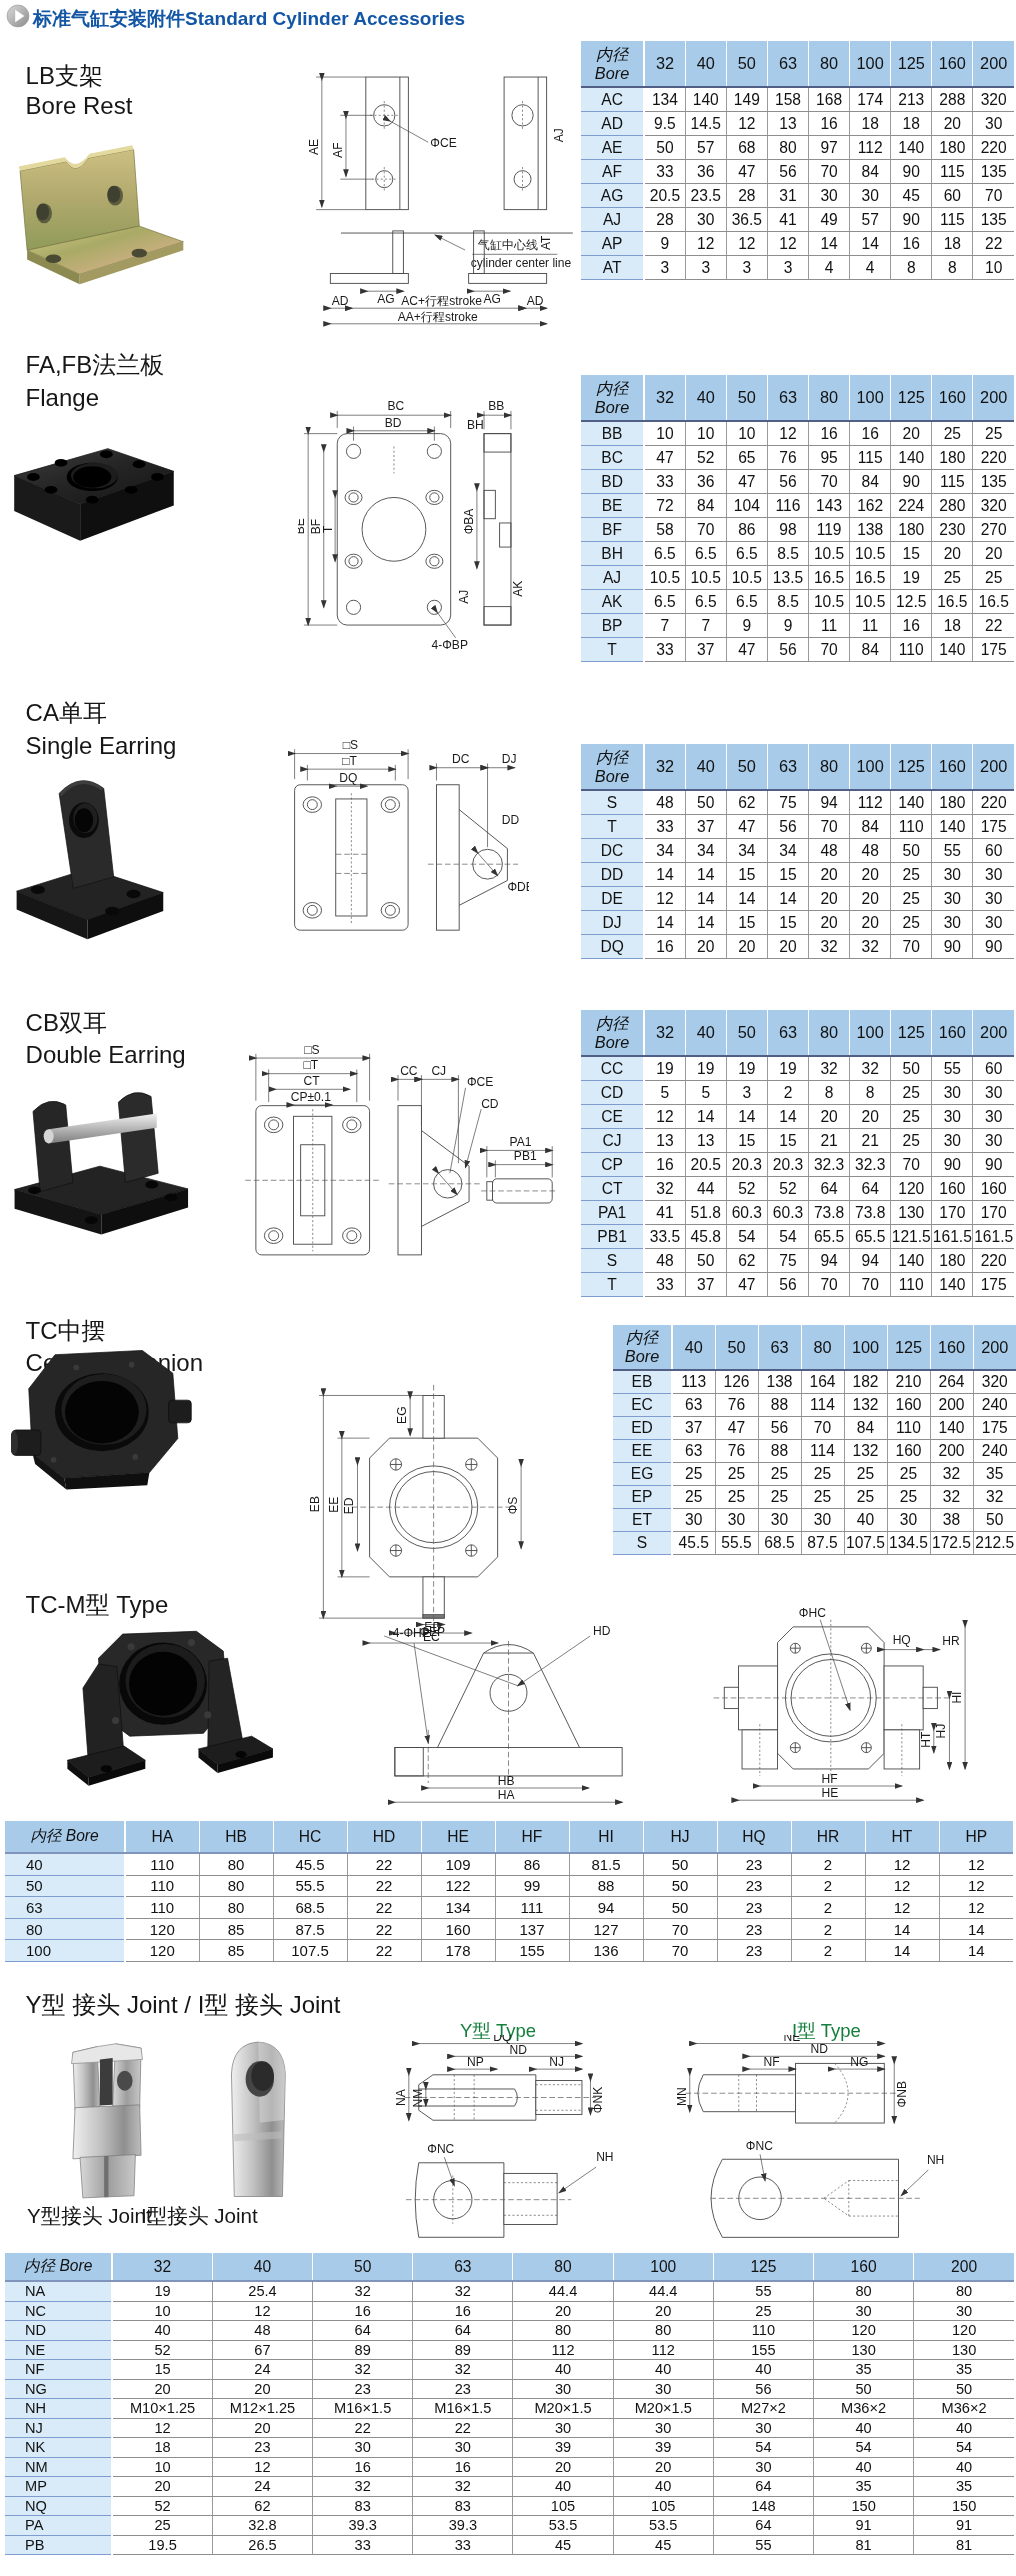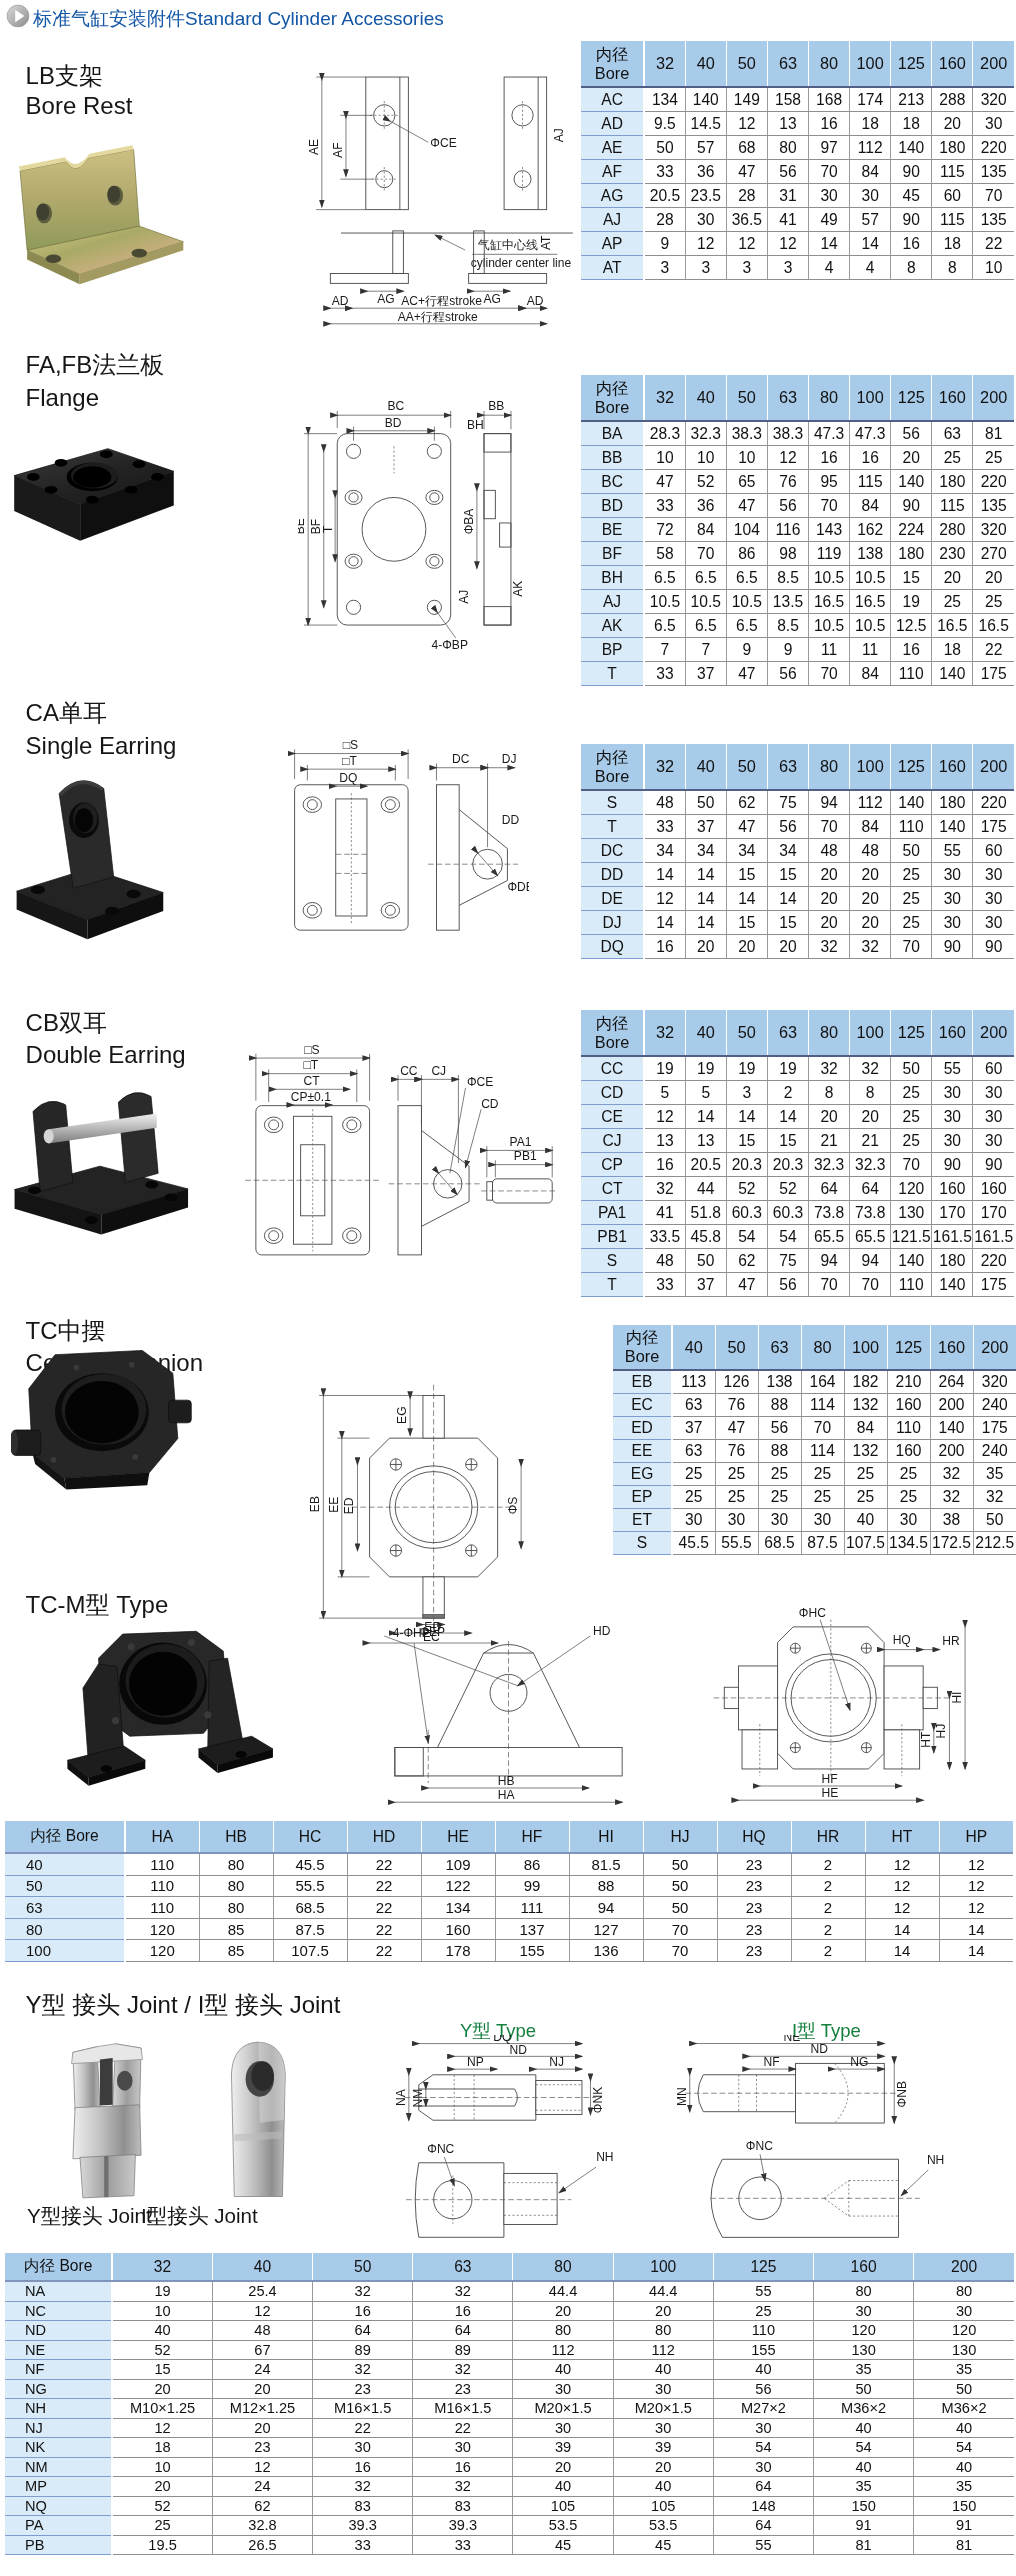--- a/index.html
+++ b/index.html
@@ -1,26 +1,26 @@
 <!DOCTYPE html>
 <html style="font-size:11.4px"><head>
 <meta charset="utf-8">
 <style>
   html,body{margin:0;padding:0;}
   body{width:1016px;height:2576px;background:#fff;font-family:"Liberation Sans",sans-serif;}
   #page{position:relative;width:1016px;height:2576px;overflow:hidden;}
   .abs{position:absolute;}
-  .pagetitle{font-size:19px;font-weight:normal;color:#1356a5;}
+  .pagetitle{font-size:19px;font-weight:bold;color:#1356a5;}
   .sec-t{font-size:24px;color:#161616;}
   .cap{font-size:20.6px;color:#161616;}
   .typlab{font-size:18.5px;color:#15803d;}
   table.dt{border-collapse:collapse;table-layout:fixed;color:#121212;}
   .dt th{background:#a7cbe9;font-weight:normal;text-align:center;vertical-align:middle;padding:0;}
   .dt th+th{border-left:1.4px solid #fff;}
-  .dt th.lbl{border-right:2.1px solid #fff;}
+  .dt th.lbl{border-right:2.1px solid #fff;font-style:italic;}
   .dt td{text-align:center;vertical-align:middle;padding:0;}
   .dt td.lbl{background:#d9ebf9;border-right:2.1px solid #fff;border-bottom:1.4px solid #7e9ccd;}
   .dt td.v{border-bottom:1.4px solid #8e8e8e;border-left:0.7px solid #9a9a9a;}
   .dt td.v.fv{border-left:none;}
   .dt thead th{border-bottom:2.1px solid #515e86;}
   .tA{width:433px;} .tA th{height:45px;font-size:16.3px;} .tA td{height:23px;font-size:15.6px;}
   .tA col.cl{width:63px;} .tA col.cd{width:41px;}
   .tB{width:403px;} .tB th{height:44px;font-size:16.3px;} .tB td{height:22px;font-size:15.6px;}
   .tB col.cl{width:59px;} .tB col.cd{width:43px;}
   .tC{width:1006px;} .tC th{height:31px;font-size:15.6px;} .tC td{height:20.6px;font-size:15px;}
@@ -804,32 +804,20 @@
             <th>63</th>
             <th>80</th>
             <th>100</th>
             <th>125</th>
             <th>160</th>
             <th>200</th>
           </tr>
         </thead>
         <tbody>
           <tr>
-            <td class="lbl">BA</td>
-            <td class="v fv">28.3</td>
-            <td class="v">32.3</td>
-            <td class="v">38.3</td>
-            <td class="v">38.3</td>
-            <td class="v">47.3</td>
-            <td class="v">47.3</td>
-            <td class="v">56</td>
-            <td class="v">63</td>
-            <td class="v">81</td>
-          </tr>
-          <tr>
             <td class="lbl">BB</td>
             <td class="v fv">10</td>
             <td class="v">10</td>
             <td class="v">10</td>
             <td class="v">12</td>
             <td class="v">16</td>
             <td class="v">16</td>
             <td class="v">20</td>
             <td class="v">25</td>
             <td class="v">25</td>

